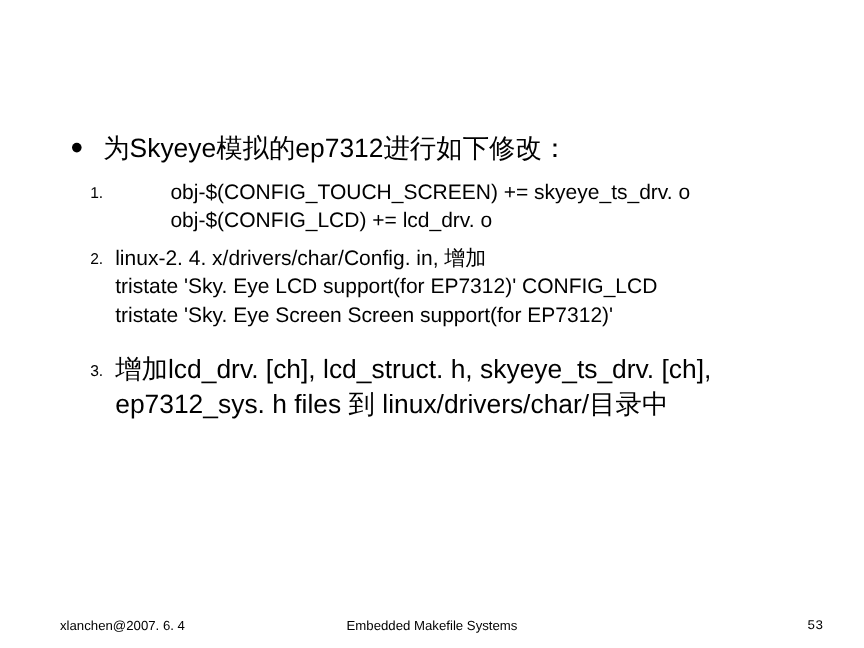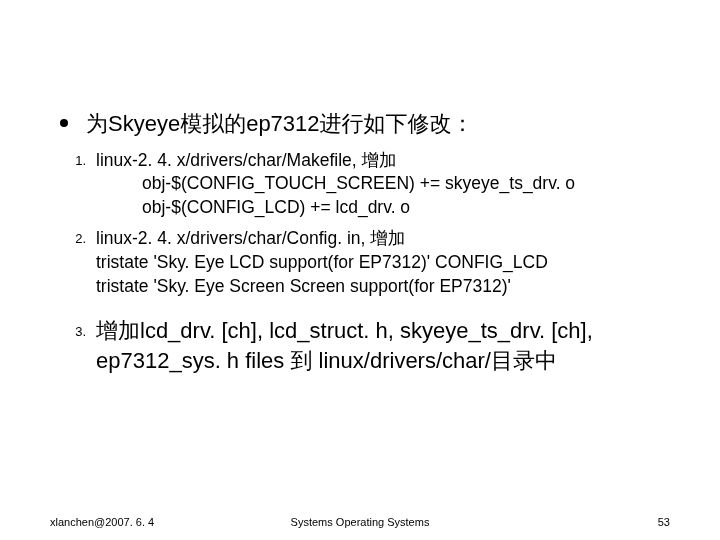--- a/index.html
+++ b/index.html
@@ -84,37 +84,37 @@
     left: 50px;
   }
   .footer-center {
     position: absolute;
     left: 0;
     right: 0;
     text-align: center;
   }
   .footer-right {
     position: absolute;
-    right: 50px;
+    right: 34px;
+    font-family: Liberation Mono, monospace;
   }
 </style>
 </head>
 <body>
 
 <div class="slide">
 
   <div class="bullet-row">
     <div class="bullet-dot"></div>
     <div class="bullet-text">为Skyeye模拟的ep7312进行如下修改：</div>
   </div>
 
   <div class="num-row">
     <div class="num-label">1.</div>
     <div class="num-body">
-      <div>linux-2. 4. x/drivers/char/Makefile, 增加</div>
       <div class="indent-sub">obj-$(CONFIG_TOUCH_SCREEN) += skyeye_ts_drv. o</div>
       <div class="indent-sub">obj-$(CONFIG_LCD) += lcd_drv. o</div>
     </div>
   </div>
 
   <div class="num-row">
     <div class="num-label">2.</div>
     <div class="num-body">
       <div>linux-2. 4. x/drivers/char/Config. in, 增加</div>
       <div>tristate 'Sky. Eye LCD support(for EP7312)' CONFIG_LCD</div>
@@ -122,17 +122,17 @@
     </div>
   </div>
 
   <div class="num-row" style="margin-top:18px;">
     <div class="num3-label">3.</div>
     <div class="num3-body">增加lcd_drv. [ch], lcd_struct. h, skyeye_ts_drv. [ch], ep7312_sys. h files 到 linux/drivers/char/目录中</div>
   </div>
 
   <div class="footer">
     <span class="footer-left">xlanchen@2007. 6. 4</span>
-    <span class="footer-center">Systems Operating Systems</span>
+    <span class="footer-center">Embedded Makefile Systems</span>
     <span class="footer-right">53</span>
   </div>
 
 </div>
 
 </body></html>

